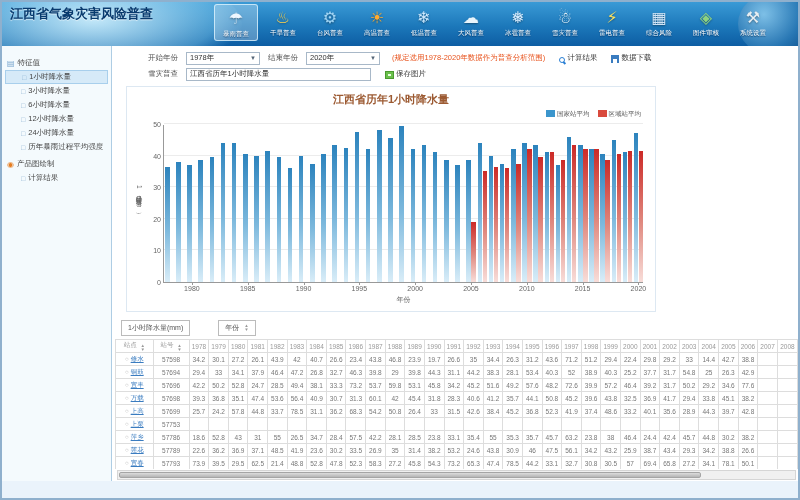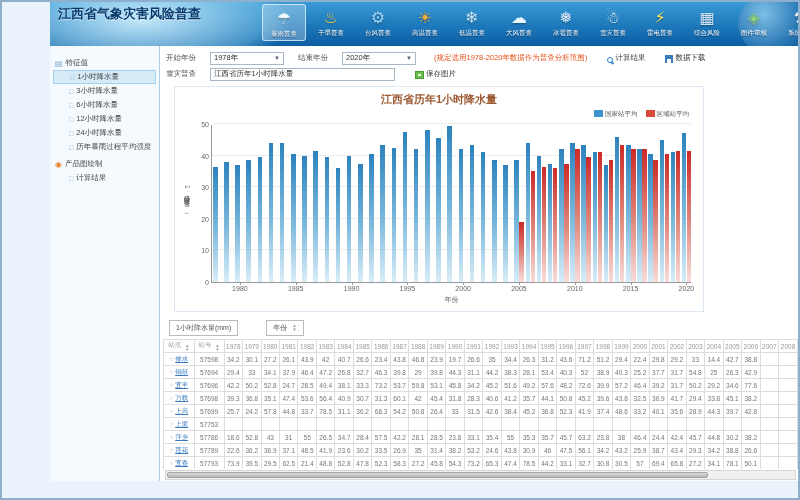--- a/index.html
+++ b/index.html
@@ -1,17 +1,17 @@
 <!DOCTYPE html>
 <html><head>
 <meta charset="utf-8">
 <style>
   html,body{margin:0;padding:0;background:#cfd8e0;font-family:"Liberation Sans","DejaVu Sans",sans-serif;}
   *{box-sizing:border-box;}
-  .window{width:800px;height:500px;border:2px solid #8fb0cd;background:#eaf3fb;position:relative;overflow:hidden;padding-left:48px;}
+  .window{width:800px;height:500px;border:2px solid #8fb0cd;background:#eaf3fb;position:relative;overflow:hidden;}
   
   .app-header{height:44px;background:linear-gradient(180deg,#3a9ad6 0%,#1c78ba 55%,#0d5da3 100%);position:relative;overflow:hidden;}
   .swoosh{position:absolute;left:-30px;top:-28px;width:270px;height:100px;border-radius:50%;
     background:radial-gradient(ellipse at 45% 45%,rgba(205,238,252,.95),rgba(130,200,235,.45) 58%,rgba(130,200,235,0) 72%);}
   .globe{position:absolute;right:-14px;top:-10px;width:74px;height:64px;border-radius:50%;
     background:radial-gradient(circle at 35% 35%,#8cc9ec,#2a78b4 55%,#0a4a85 90%);opacity:.85;}
   .app-title{position:absolute;left:8px;top:4px;color:#083a6e;font-weight:bold;line-height:1.25;
     text-shadow:0 1px 1px rgba(255,255,255,.65);z-index:3;}
   .app-title .l1{font-size:13px;}
   .app-title .l2{font-size:12.5px;padding-left:16px;}
@@ -39,21 +39,21 @@
   .sb-title-icon{width:8px;height:8px;border:1px solid #1a6ab8;background:#dff0fb;}
   .sb-tree{padding:7px 3px;font-size:7.5px;color:#444;}
   .sb-group{display:flex;align-items:center;gap:3px;margin:5px 0 2px 2px;cursor:pointer;}
   .sb-group-icon{font-size:8px;color:#6b9cc9;}
   .sb-item{display:flex;align-items:center;gap:3px;padding:2px 2px 2px 16px;cursor:pointer;white-space:nowrap;}
   .sb-item .pg{font-size:7px;color:#8fb3d4;}
   .sb-item.active{background:#d6eaf8;border:1px solid #a8cfec;padding-top:1px;padding-bottom:1px;}
   
   .main{flex:1;background:#fff;display:flex;flex-direction:column;overflow:hidden;position:relative;}
   .controls{padding:4px 6px 0 6px;font-size:7.5px;color:#555;}
-  .ctrl-row{display:flex;align-items:center;gap:14px;height:16px;}
+  .ctrl-row{display:flex;align-items:center;gap:8px;height:16px;margin-left:30px;}
   .sel{width:74px;height:13px;border:1px solid #a8b8c8;background:#fff;display:flex;align-items:center;
     justify-content:space-between;padding:0 3px;color:#333;cursor:pointer;}
   .sel .car{color:#567;font-size:6px;}
   .notice{color:#e8541e;margin-left:4px;white-space:nowrap;}
   .link-btn{display:flex;align-items:flex-end;gap:2px;color:#333;cursor:pointer;margin-left:6px;white-space:nowrap;}
   .lens{width:6px;height:6px;border:1.5px solid #2a7fd4;border-radius:50%;position:relative;display:inline-block;}
   .lens::after{content:"";position:absolute;width:3px;height:1.5px;background:#2a7fd4;transform:rotate(45deg);right:-2px;bottom:-1px;}
   .disk{width:8px;height:8px;background:#3a7cc0;position:relative;display:inline-block;}
   .disk::after{content:"";position:absolute;left:2px;bottom:0;width:4px;height:4px;background:#fff;}
   .pic{width:9px;height:8px;background:#6abf4b;border:1px solid #4a9a30;position:relative;display:inline-block;}

